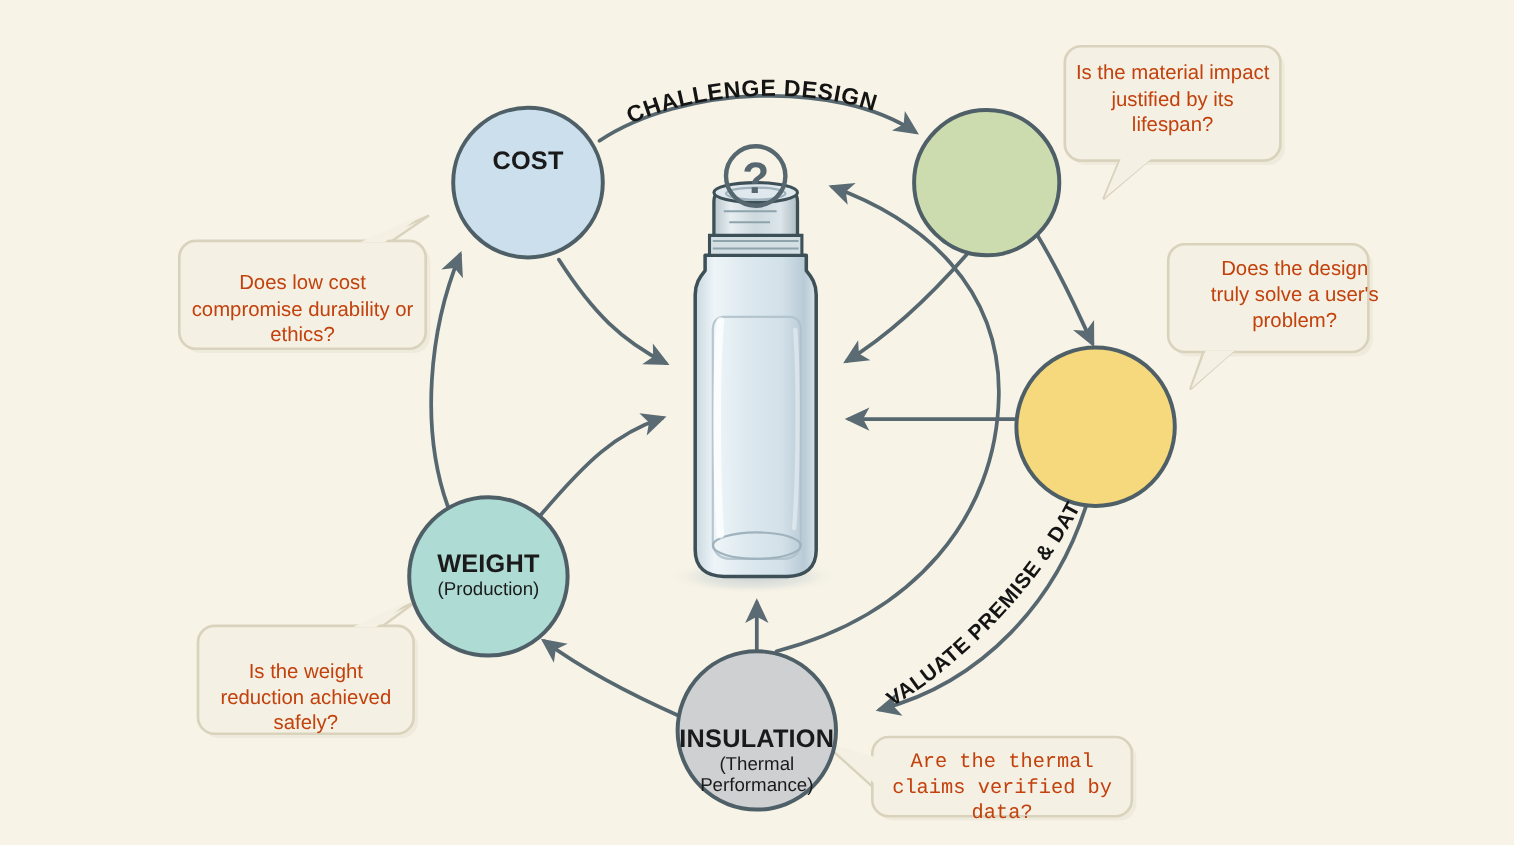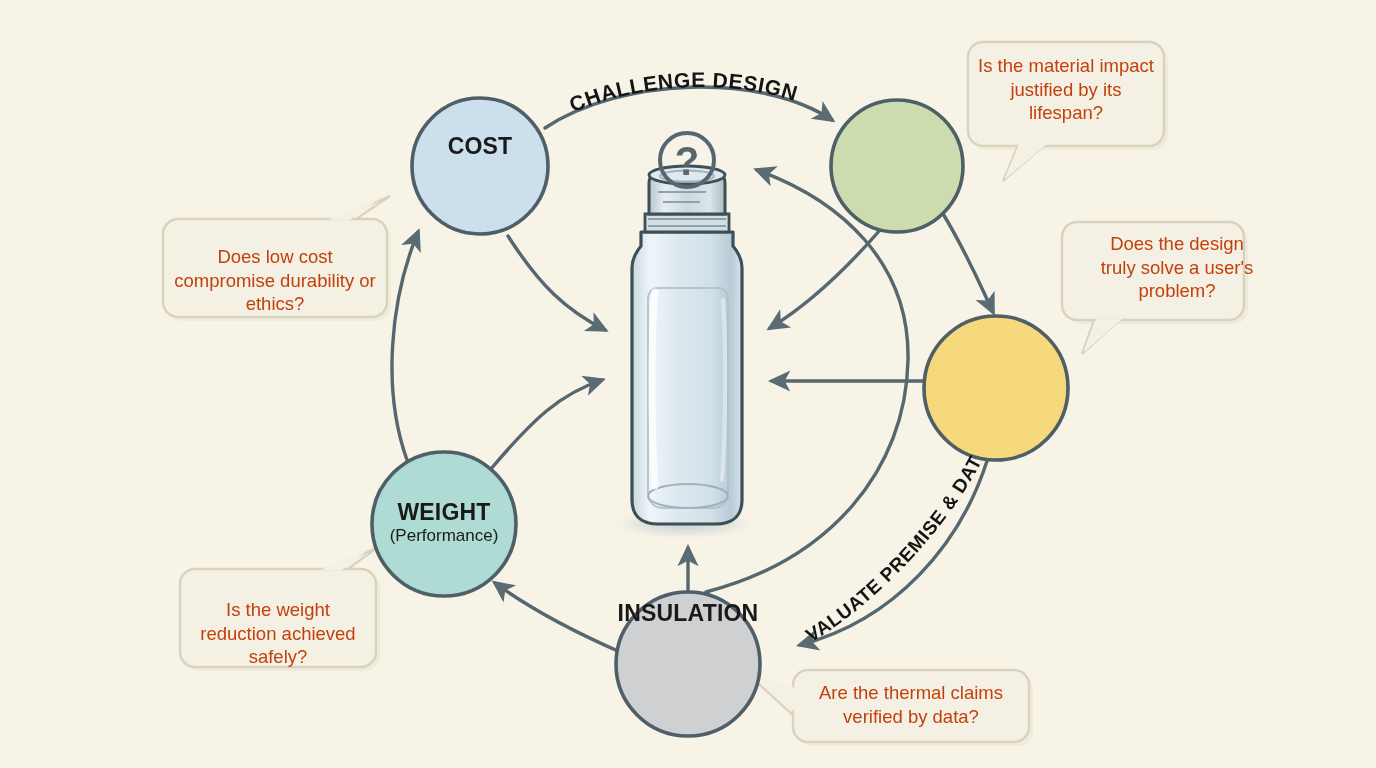--- a/index.html
+++ b/index.html
@@ -164,28 +164,29 @@
       </text>
     </g>
   </svg>
 
   <div class="nodeLabel" style="left:400px;top:134px;width:160px;">
     <span class="t">COST</span>
   </div>
 
 
 
-  <div class="nodeLabel" style="left:605px;top:601px;width:166px;">
+  <div class="nodeLabel" style="left:605px;top:659px;width:166px;">
     <span class="t">INSULATION</span>
+    <span class="s">(Thermal Performance)</span>
   </div>
 
   <div class="nodeLabel" style="left:364px;top:500px;width:160px;text-align:center;">
     <span class="t">WEIGHT</span>
-    <span class="s">(Performance)</span>
+    <span class="s">(Production)</span>
   </div>
 
   <div class="calloutText" style="left:976px;top:54px;width:180px;">Is the material impact justified by its lifespan?</div>
   <div class="calloutText" style="left:171px;top:245px;width:208px;">Does low cost compromise durability or ethics?</div>
   <div class="calloutText" style="left:1070px;top:232px;width:166px;margin-left:24px;">Does the design truly solve a user's problem?</div>
   <div class="calloutText" style="left:188px;top:598px;width:180px;">Is the weight reduction achieved safely?</div>
-  <div class="calloutText" style="left:801px;top:681px;width:220px;">Are the thermal claims verified by data?</div>
+  <div class="calloutText" style="left:801px;top:681px;width:220px;font-family:Liberation Mono, monospace;">Are the thermal claims verified by data?</div>
 
 </div>
 
 </body></html>

